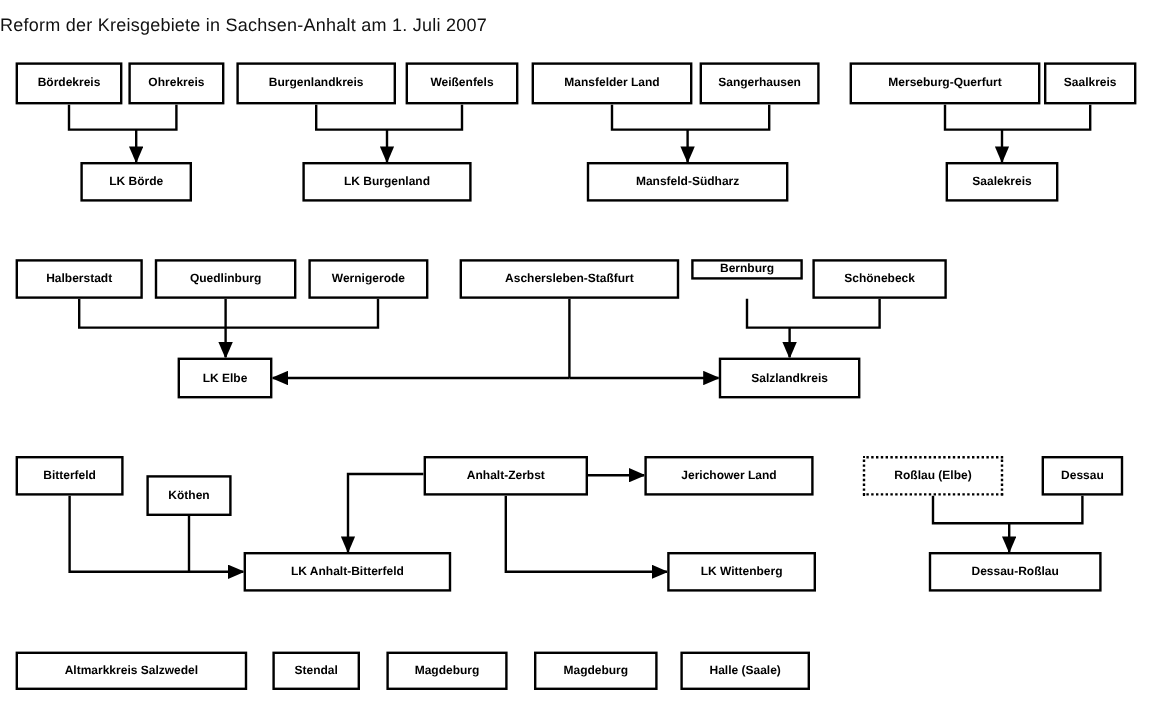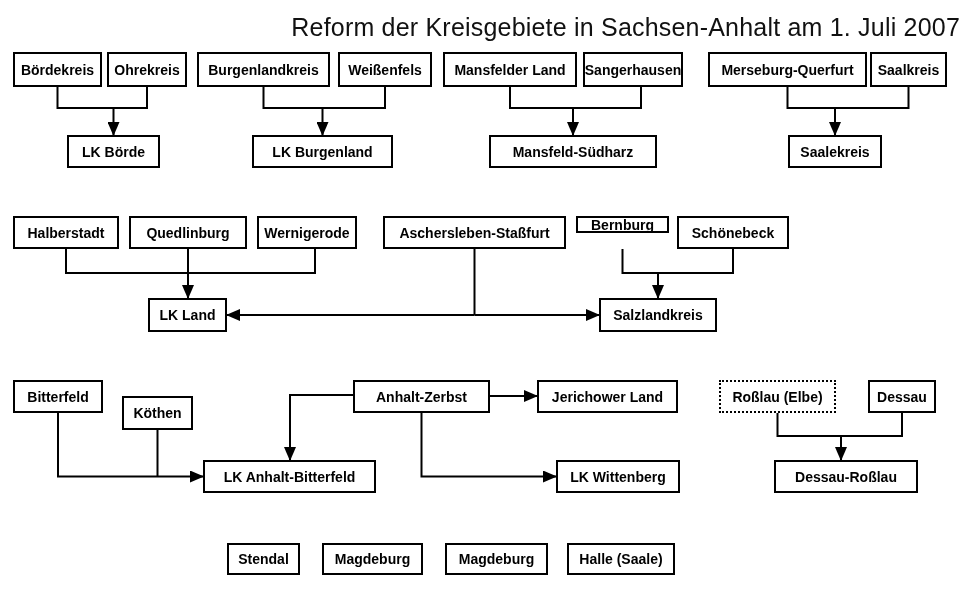--- a/index.html
+++ b/index.html
@@ -1,29 +1,29 @@
 <!DOCTYPE html>
 <html><head>
 <meta charset="utf-8">
 <style>
   html,body{margin:0;padding:0;background:#fff;}
   #stage{
     position:relative;width:960px;height:600px;background:#ffffff;
     overflow:hidden;font-family:"Liberation Sans",sans-serif;
   }
   .title{
-    position:absolute;top:13px;left:0;right:0;text-align:right;
-    font-size:25px;font-weight:400;color:#111;letter-spacing:0.2px;
+    position:absolute;top:13px;left:0;right:0;text-align:left;
+    font-size:15px;font-weight:400;color:#111;letter-spacing:0.2px;
     white-space:nowrap;
   }
   .node{
     position:absolute;box-sizing:border-box;
     border:2px solid #000;background:#fff;color:#000;
     display:flex;align-items:center;justify-content:center;
-    font-size:14px;font-weight:700;white-space:nowrap;
+    font-size:10px;font-weight:700;white-space:nowrap;
   }
   .node.dotted{border-style:dotted;}
   svg.wires{position:absolute;left:0;top:0;pointer-events:none;}
 </style>
 </head>
 <body>
 
 <div id="stage">
 
   <div class="title">Reform der Kreisgebiete in Sachsen-Anhalt am 1. Juli 2007</div>
@@ -87,32 +87,33 @@
   <div class="node" style="left:489px;top:135px;width:168px;height:33px">Mansfeld-Südharz</div>
   <div class="node" style="left:788px;top:135px;width:94px;height:33px">Saalekreis</div>
 
   <div class="node" style="left:13px;top:216px;width:106px;height:33px">Halberstadt</div>
   <div class="node" style="left:129px;top:216px;width:118px;height:33px">Quedlinburg</div>
   <div class="node" style="left:257px;top:216px;width:100px;height:33px">Wernigerode</div>
   <div class="node" style="left:383px;top:216px;width:183px;height:33px">Aschersleben-Staßfurt</div>
   <div class="node" style="left:576px;top:216px;width:93px;height:17px">Bernburg</div>
   <div class="node" style="left:677px;top:216px;width:112px;height:33px">Schönebeck</div>
 
-  <div class="node" style="left:148px;top:298px;width:79px;height:34px">LK Land</div>
+  <div class="node" style="left:148px;top:298px;width:79px;height:34px">LK Elbe</div>
   <div class="node" style="left:599px;top:298px;width:118px;height:34px">Salzlandkreis</div>
 
   <div class="node" style="left:13px;top:380px;width:90px;height:33px">Bitterfeld</div>
   <div class="node" style="left:122px;top:396px;width:71px;height:34px">Köthen</div>
   <div class="node" style="left:353px;top:380px;width:137px;height:33px">Anhalt-Zerbst</div>
   <div class="node" style="left:537px;top:380px;width:141px;height:33px">Jerichower Land</div>
   <div class="node dotted" style="left:719px;top:380px;width:117px;height:33px">Roßlau (Elbe)</div>
   <div class="node" style="left:868px;top:380px;width:68px;height:33px">Dessau</div>
 
   <div class="node" style="left:203px;top:460px;width:173px;height:33px">LK Anhalt-Bitterfeld</div>
   <div class="node" style="left:556px;top:460px;width:124px;height:33px">LK Wittenberg</div>
   <div class="node" style="left:774px;top:460px;width:144px;height:33px">Dessau-Roßlau</div>
 
+  <div class="node" style="left:13px;top:543px;width:193px;height:32px">Altmarkkreis Salzwedel</div>
   <div class="node" style="left:227px;top:543px;width:73px;height:32px">Stendal</div>
   <div class="node" style="left:322px;top:543px;width:101px;height:32px">Magdeburg</div>
   <div class="node" style="left:445px;top:543px;width:103px;height:32px">Magdeburg</div>
   <div class="node" style="left:567px;top:543px;width:108px;height:32px">Halle (Saale)</div>
 
 </div>
 
 </body></html>

